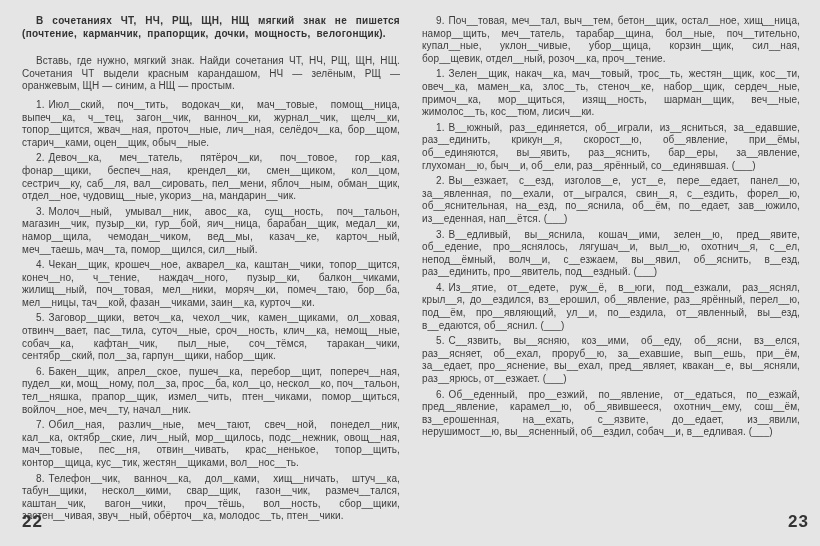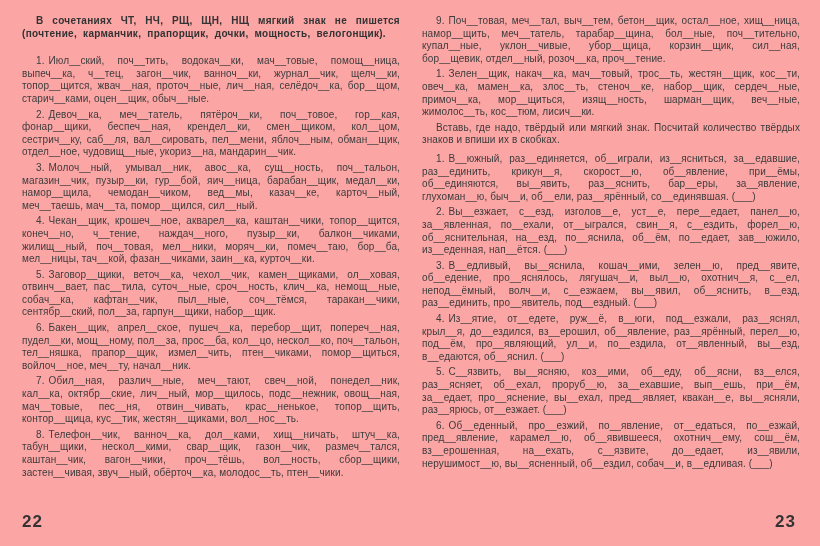--- a/index.html
+++ b/index.html
@@ -10,21 +10,21 @@
     background: #ffffff;
     overflow: hidden;
     font-family: "Liberation Sans", sans-serif;
     color: #3c3c3c;
   }
   .spread {
     position: relative;
     width: 820px;
     height: 546px;
     display: flex;
-    background: #fca5a5;
+    background: #e5e5e5;
   }
   .page {
     box-sizing: border-box;
     width: 410px;
     height: 546px;
     padding-top: 15px;
     overflow: hidden;
   }
   .page--left  { padding-left: 22px; padding-right: 10px; }
   .page--right { padding-left: 12px; padding-right: 20px; }
@@ -51,45 +51,45 @@
 
   .pagenum {
     position: absolute;
     bottom: 14px;
     font-size: 17px;
     font-weight: bold;
     color: #333333;
     letter-spacing: 1px;
   }
   .pagenum--left  { left: 22px; }
-  .pagenum--right { right: 24px; }
+  .pagenum--right { right: 11px; }
 </style>
 </head>
 <body>
 
 <div class="spread">
 
   <div class="page page--left">
     <p class="rule">В сочетаниях ЧТ, НЧ, РЩ, ЩН, НЩ мягкий знак не пишется (почтение, карманчик, прапорщик, дочки, мощность, велогонщик).</p>
+    <p class="task">Вставь, где нужно, мягкий знак. Найди сочетания ЧТ, НЧ, РЩ, ЩН, НЩ. Сочетания ЧТ выдели красным карандашом, НЧ — зелёным, РЩ — оранжевым, ЩН — синим, а НЩ — простым.</p>
 
     <p class="item"><span class="inum">1.</span><span>Июл__ский, поч__тить, водокач__ки, мач__товые, помощ__ница, выпеч__ка, ч__тец, загон__чик, ванноч__ки, журнал__чик, щелч__ки, топор__щится, жвач__ная, проточ__ные, лич__ная, селёдоч__ка, бор__щом, старич__ками, оцен__щик, обыч__ные.</span></p>
     <p class="item"><span class="inum">2.</span><span>Девоч__ка, меч__татель, пятёроч__ки, поч__товое, гор__кая, фонар__щики, беспеч__ная, крендел__ки, смен__щиком, кол__цом, сестрич__ку, саб__ля, вал__сировать, пел__мени, яблоч__ным, обман__щик, отдел__ное, чудовищ__ные, укориз__на, мандарин__чик.</span></p>
     <p class="item"><span class="inum">3.</span><span>Молоч__ный, умывал__ник, авос__ка, сущ__ность, поч__тальон, магазин__чик, пузыр__ки, гур__бой, яич__ница, барабан__щик, медал__ки, намор__щила, чемодан__чиком, вед__мы, казач__ке, карточ__ный, меч__таешь, мач__та, помор__щился, сил__ный.</span></p>
     <p class="item"><span class="inum">4.</span><span>Чекан__щик, крошеч__ное, акварел__ка, каштан__чики, топор__щится, конеч__но, ч__тение, наждач__ного, пузыр__ки, балкон__чиками, жилищ__ный, поч__товая, мел__ники, моряч__ки, помеч__таю, бор__ба, мел__ницы, тач__кой, фазан__чиками, заин__ка, курточ__ки.</span></p>
     <p class="item"><span class="inum">5.</span><span>Заговор__щики, веточ__ка, чехол__чик, камен__щиками, ол__ховая, отвинч__вает, пас__тила, суточ__ные, сроч__ность, клич__ка, немощ__ные, собач__ка, кафтан__чик, пыл__ные, соч__тёмся, таракан__чики, сентябр__ский, пол__за, гарпун__щики, набор__щик.</span></p>
     <p class="item"><span class="inum">6.</span><span>Бакен__щик, апрел__ское, пушеч__ка, перебор__щит, попереч__ная, пудел__ки, мощ__ному, пол__за, прос__ба, кол__цо, нескол__ко, поч__тальон, тел__няшка, прапор__щик, измел__чить, птен__чиками, помор__щиться, войлоч__ное, меч__ту, начал__ник.</span></p>
     <p class="item"><span class="inum">7.</span><span>Обил__ная, различ__ные, меч__тают, свеч__ной, понедел__ник, кал__ка, октябр__ские, лич__ный, мор__щилось, подс__нежник, овощ__ная, мач__товые, пес__ня, отвин__чивать, крас__ненькое, топор__щить, контор__щица, кус__тик, жестян__щиками, вол__нос__ть.</span></p>
     <p class="item"><span class="inum">8.</span><span>Телефон__чик, ванноч__ка, дол__ками, хищ__ничать, штуч__ка, табун__щики, нескол__кими, свар__щик, газон__чик, размеч__тался, каштан__чик, вагон__чики, проч__тёшь, вол__ность, сбор__щики, застен__чивая, звуч__ный, обёрточ__ка, молодос__ть, птен__чики.</span></p>
   </div>
 
   <div class="page page--right">
     <p class="item"><span class="inum">9.</span><span>Поч__товая, меч__тал, выч__тем, бетон__щик, остал__ное, хищ__ница, намор__щить, меч__татель, тарабар__щина, бол__ные, поч__тительно, купал__ные, уклон__чивые, убор__щица, корзин__щик, сил__ная, бор__щевик, отдел__ный, розоч__ка, проч__тение.</span></p>
     <p class="item"><span class="inum">1.</span><span>Зелен__щик, накач__ка, мач__товый, трос__ть, жестян__щик, кос__ти, овеч__ка, мамен__ка, злос__ть, стеноч__ке, набор__щик, сердеч__ные, примоч__ка, мор__щиться, изящ__ность, шарман__щик, веч__ные, жимолос__ть, кос__тюм, лисич__ки.</span></p>
 
-    <p class="task">Вставь, где надо, твёрдый или мягкий знак. Посчитай количество твёрдых знаков и впиши их в скобках.</p>
 
     <p class="item"><span class="inum">1.</span><span>В__южный, раз__единяется, об__играли, из__ясниться, за__едавшие, раз__единить, крикун__я, скорост__ю, об__явление, при__ёмы, об__единяются, вы__явить, раз__яснить, бар__еры, за__явление, глухоман__ю, быч__и, об__ели, раз__ярённый, со__единявшая. (___)</span></p>
     <p class="item"><span class="inum">2.</span><span>Вы__езжает, с__езд, изголов__е, уст__е, пере__едает, панел__ю, за__явленная, по__ехали, от__ыгрался, свин__я, с__ездить, форел__ю, об__яснительная, на__езд, по__яснила, об__ём, по__едает, зав__южило, из__еденная, нап__ётся. (___)</span></p>
     <p class="item"><span class="inum">3.</span><span>В__едливый, вы__яснила, кошач__ими, зелен__ю, пред__явите, об__едение, про__яснялось, лягушач__и, выл__ю, охотнич__я, с__ел, непод__ёмный, волч__и, с__езжаем, вы__явил, об__яснить, в__езд, раз__единить, про__явитель, под__ездный. (___)</span></p>
     <p class="item"><span class="inum">4.</span><span>Из__ятие, от__едете, руж__ё, в__юги, под__езжали, раз__яснял, крыл__я, до__ездился, вз__ерошил, об__явление, раз__ярённый, перел__ю, под__ём, про__являющий, ул__и, по__ездила, от__явленный, вы__езд, в__едаются, об__яснил. (___)</span></p>
     <p class="item"><span class="inum">5.</span><span>С__язвить, вы__ясняю, коз__ими, об__еду, об__ясни, вз__елся, раз__ясняет, об__ехал, проруб__ю, за__ехавшие, вып__ешь, при__ём, за__едает, про__яснение, вы__ехал, пред__являет, квакан__е, вы__ясняли, раз__ярюсь, от__езжает. (___)</span></p>
     <p class="item"><span class="inum">6.</span><span>Об__еденный, про__езжий, по__явление, от__едаться, по__езжай, пред__явление, карамел__ю, об__явившееся, охотнич__ему, сош__ём, вз__ерошенная, на__ехать, с__язвите, до__едает, из__явили, нерушимост__ю, вы__ясненный, об__ездил, собач__и, в__едливая. (___)</span></p>
   </div>
 
   <div class="pagenum pagenum--left">22</div>

